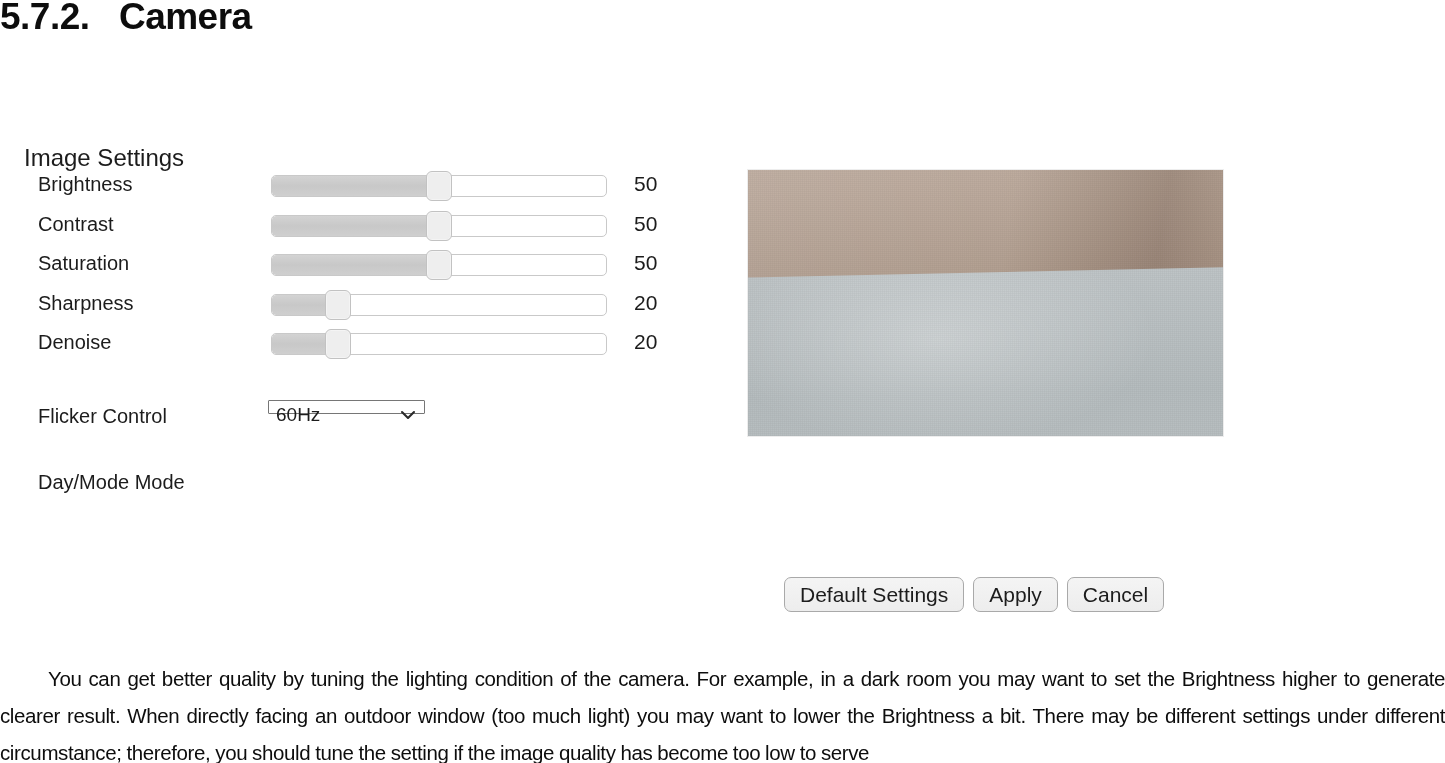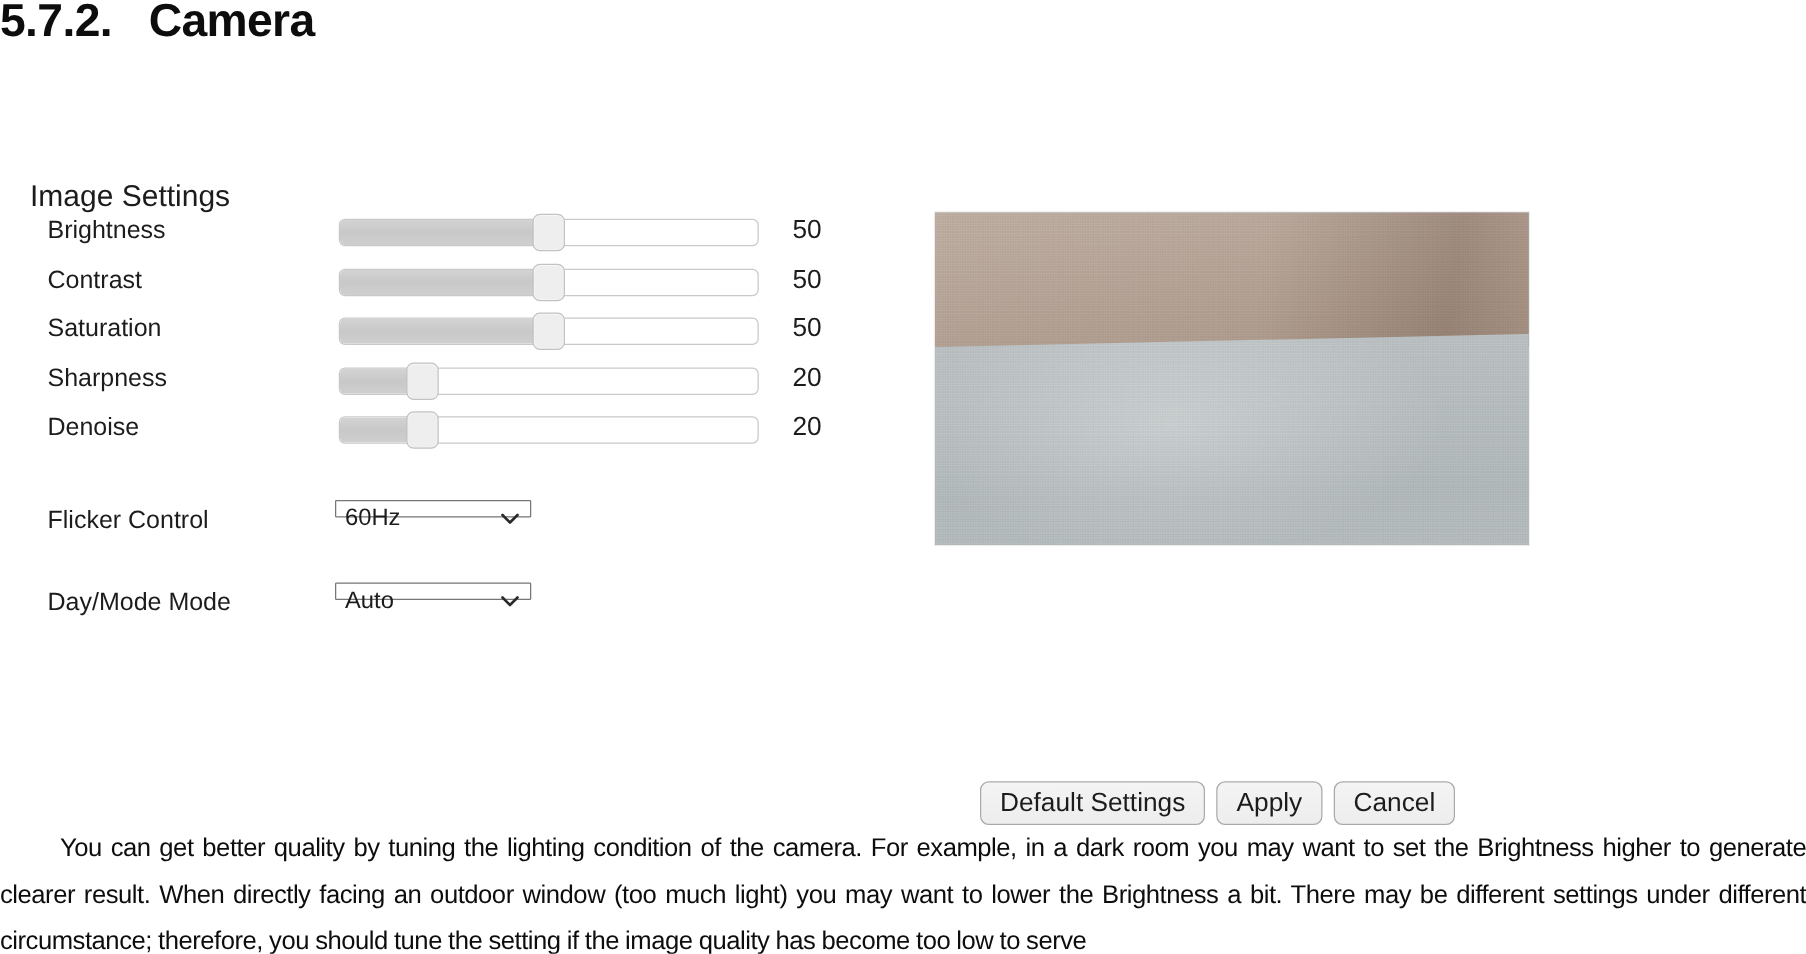--- a/index.html
+++ b/index.html
@@ -233,21 +233,20 @@
     display: flex;
     align-items: center;
     justify-content: center;
     background: linear-gradient(to bottom, #f4f4f4 0%, #ededed 100%);
     border: 1px solid #a9a9a9;
     border-radius: 7px;
     font-size: 21px;
     color: #1c1c1c;
     white-space: nowrap;
     font-family: "Liberation Sans", sans-serif;
-    margin-top: 48px;
   }
 
   
   .body-text {
     position: absolute;
     left: 0px;
     top: 660px;
     width: 1445px;
     font-family: "Liberation Sans", sans-serif;
     font-size: 20.5px;
@@ -338,28 +337,20 @@
           <svg viewBox="0 0 16 14" width="16" height="14" aria-hidden="true">
             <path d="M2 4 L8 10 L14 4" fill="none" stroke="#2b2b2b" stroke-width="2.1" stroke-linecap="round" stroke-linejoin="round"></path>
           </svg>
         </span>
       </div>
     </div>
 
 
     <div class="select-row spaced">
       <div class="select-label">Day/Mode Mode</div>
-      <div class="select-box">
-        <span class="select-text">Auto</span>
-        <span class="chevron">
-          <svg viewBox="0 0 16 14" width="16" height="14" aria-hidden="true">
-            <path d="M2 4 L8 10 L14 4" fill="none" stroke="#2b2b2b" stroke-width="2.1" stroke-linecap="round" stroke-linejoin="round"></path>
-          </svg>
-        </span>
-      </div>
     </div>
 
   </div>
 </div>
 
 <div class="preview">
   <div class="preview-upper"></div>
   <div class="preview-lower"></div>
   <div class="preview-noise"></div>
 </div>

